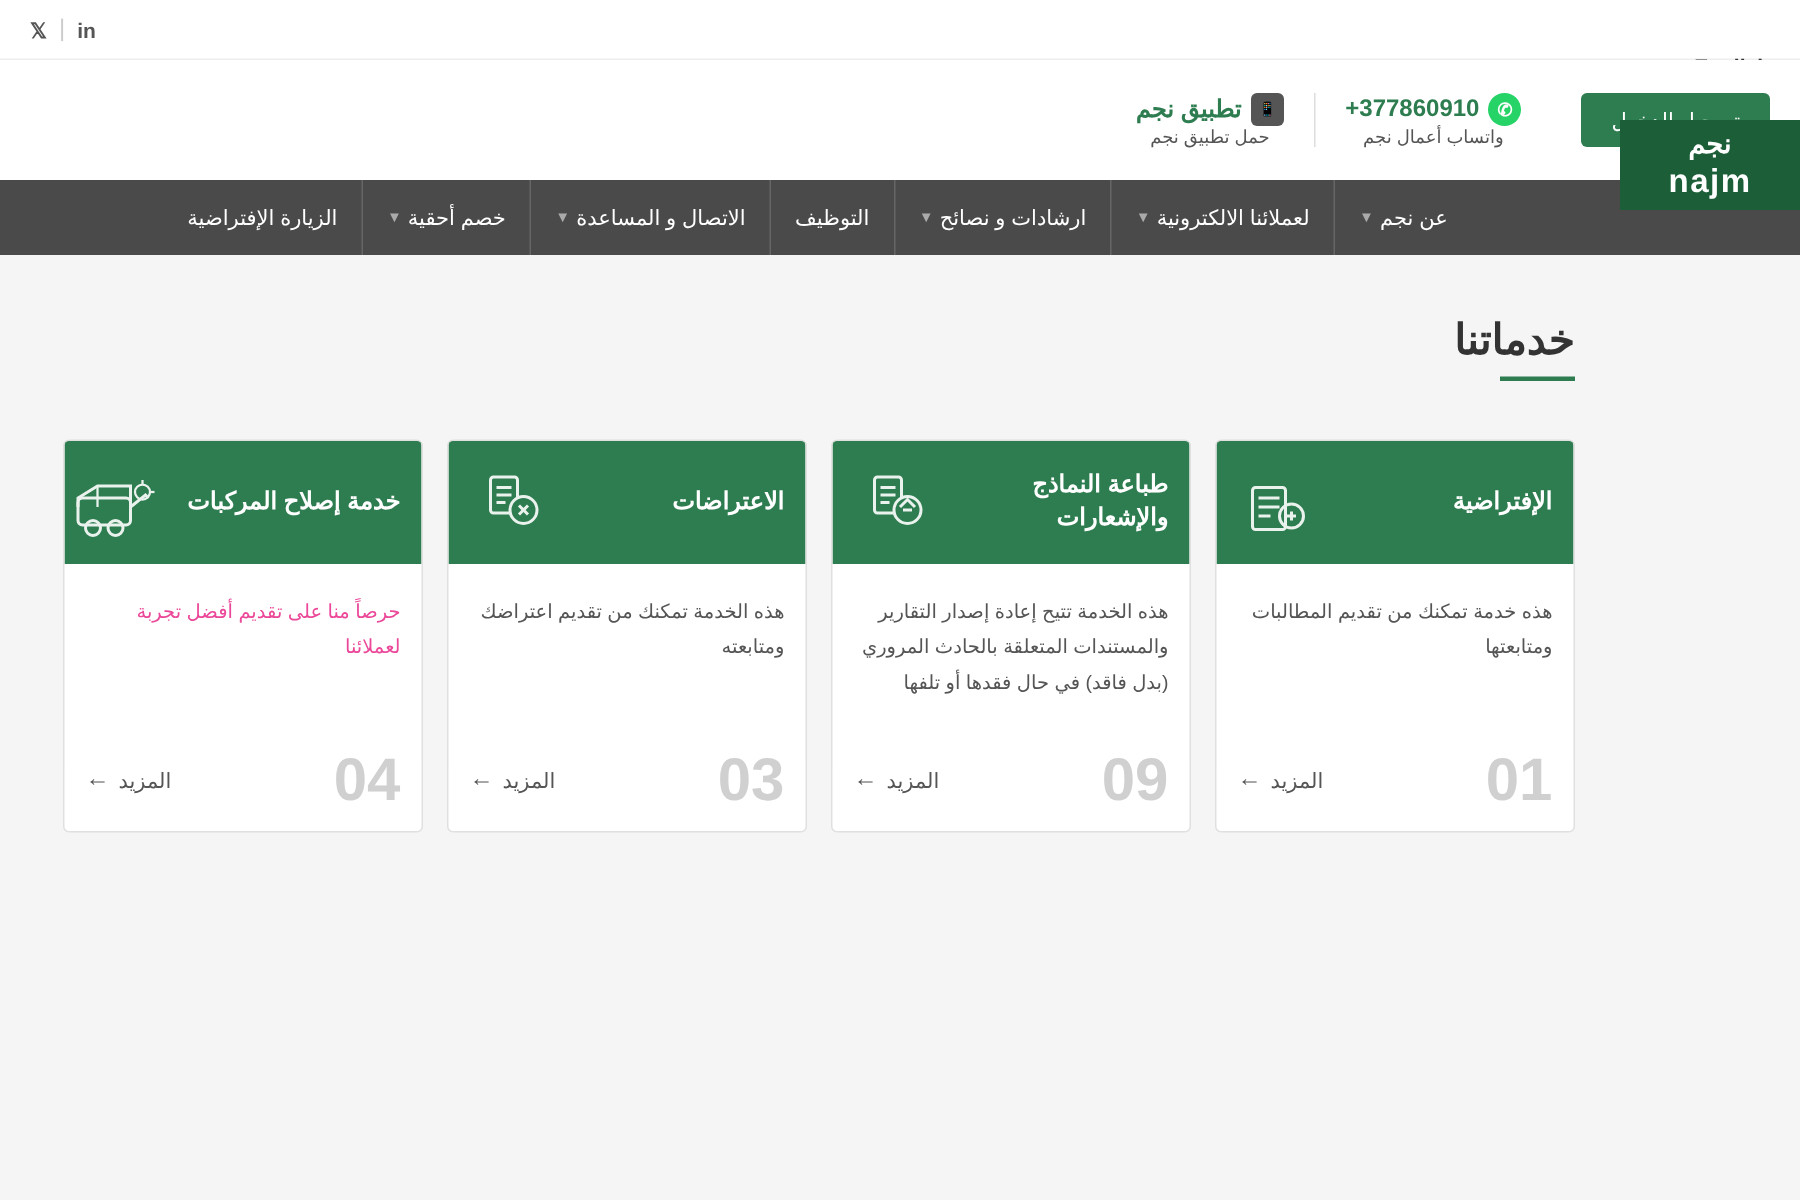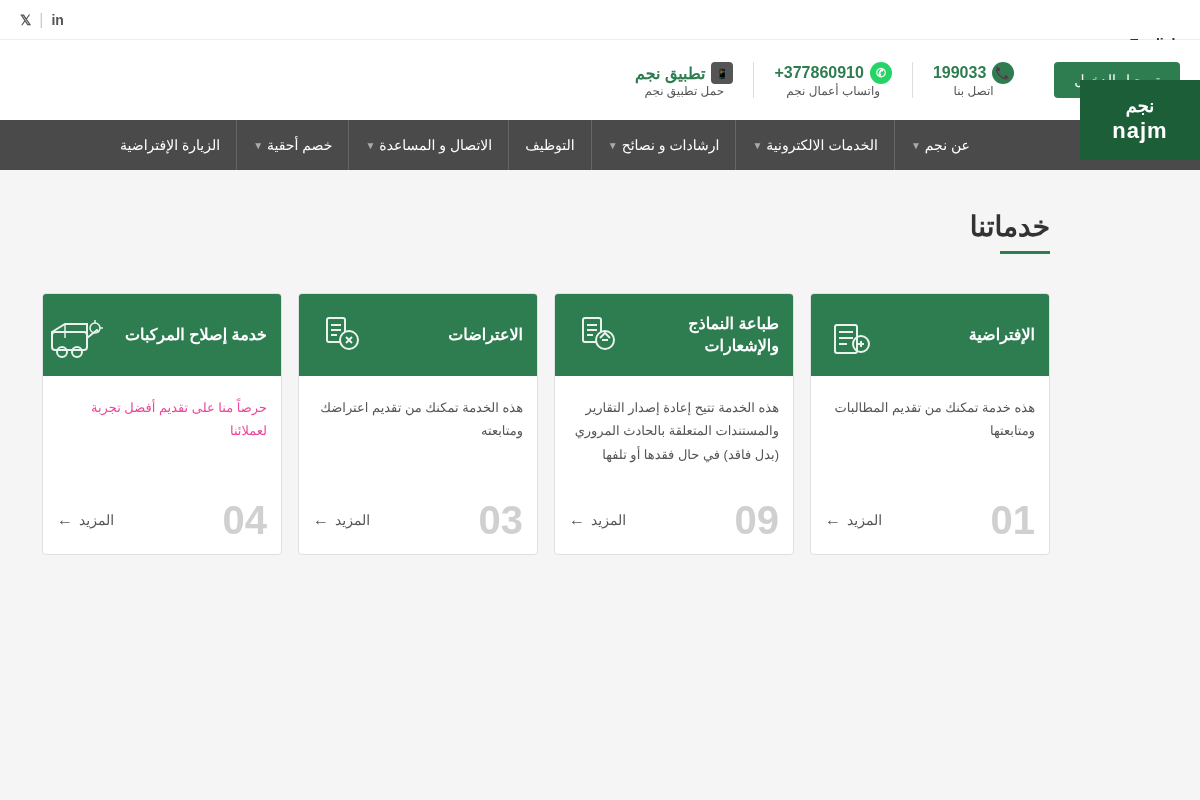--- a/index.html
+++ b/index.html
@@ -115,21 +115,21 @@
       align-items: center;
       justify-content: center;
       color: white;
       font-size: 10px;
     }
 
     
     .logo-area {
       background: #1b5e38;
       width: 120px;
-      height: 80px;
+      height: 60px;
       display: flex;
       align-items: center;
       justify-content: center;
       position: absolute;
       right: 0;
       top: 40px;
     }
     .logo-text {
       color: white;
       font-size: 28px;
@@ -327,27 +327,20 @@
   </div>
 
   <div class="header-wrapper">
     <div class="header-inner">
 
       <button class="login-btn">تسجيل الدخول</button>
 
       <div class="contact-items">
         <div class="contact-item">
           <div class="contact-main">
-            <span>199033</span>
-            <span class="phone-icon">📞</span>
-          </div>
-          <div class="contact-sub">اتصل بنا</div>
-        </div>
-        <div class="contact-item">
-          <div class="contact-main">
             <span>+377860910</span>
             <span class="contact-icon">✆</span>
           </div>
           <div class="contact-sub">واتساب أعمال نجم</div>
         </div>
         <div class="contact-item">
           <div class="contact-main">
             <span>تطبيق نجم</span>
             <span class="mobile-icon">📱</span>
           </div>
@@ -364,21 +357,21 @@
     </div>
   </div>
 
   <nav class="nav-bar">
     <ul class="nav-items">
       <li class="nav-item">
         <span>عن نجم</span>
         <span class="nav-arrow">▼</span>
       </li>
       <li class="nav-item">
-        <span>الخدمات الالكترونية</span>
+        <span>لعملائنا الالكترونية</span>
         <span class="nav-arrow">▼</span>
       </li>
       <li class="nav-item">
         <span>ارشادات و نصائح</span>
         <span class="nav-arrow">▼</span>
       </li>
       <li class="nav-item">
         <span>التوظيف</span>
       </li>
       <li class="nav-item">

